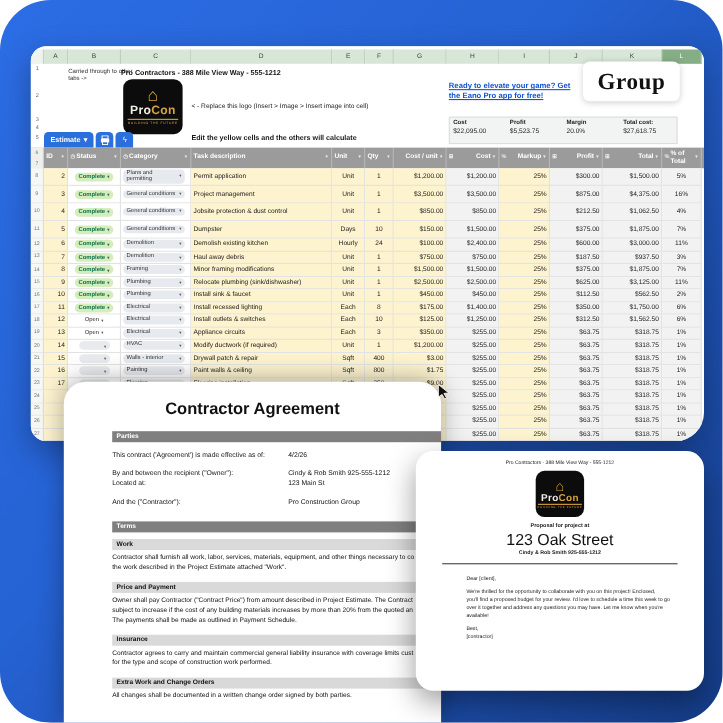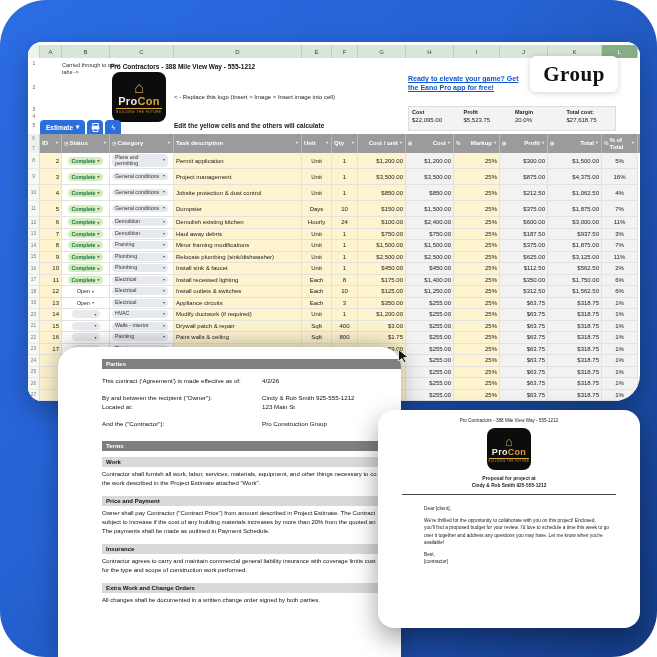--- a/index.html
+++ b/index.html
@@ -710,20 +710,21 @@
           <div class="tc bg-g al-r" style="width: 48px;">$255.00</div>
           <div class="tc bg-y al-r" style="width: 46px;">25%</div>
           <div class="tc bg-g al-r" style="width: 48px;">$63.75</div>
           <div class="tc bg-g al-r" style="width: 54px;">$318.75</div>
           <div class="tc bg-g al-c" style="width: 36px;">1%</div>
         </div>
       </div>
   </div>
 
   <div class="agreement">
+    <div class="agr-title">Contractor Agreement</div>
     <div class="agr-inner">
       <div class="bar-dark">Parties</div>
       <div class="agr-fields" id="agr-fields">
           <div class="agr-field">
             <span class="lbl">This contract ('Agreement') is made effective as of:</span>
             <span class="val">4/2/26</span>
           </div>
           <div class="agr-field gap">
             <span class="lbl">By and between the recipient ("Owner"):</span>
             <span class="val">Cindy &amp; Rob Smith 925-555-1212</span>
@@ -774,20 +775,21 @@
   <div class="proposal">
     <div class="prop-head">Pro Contractors - 388 Mile View Way - 555-1212</div>
     <div class="prop-logo-wrap">
       <div class="pclogo small">
         <div class="house">⌂</div>
         <div class="wordmark"><span class="pro">Pro</span><span class="con">Con</span></div>
         <div class="tag">BUILDING THE FUTURE</div>
       </div>
     </div>
     <div class="prop-sub">Proposal for project at</div>
+    <div class="prop-addr">123 Oak Street</div>
     <div class="prop-client">Cindy &amp; Rob Smith 925-555-1212</div>
     <div class="prop-rule"></div>
     <div class="prop-letter" id="prop-letter">
         <div class="pl">Dear [client],</div>
         <div class="sp"></div>
         <div class="pl">We're thrilled for the opportunity to collaborate with you on this project! Enclosed,</div>
         <div class="pl">you'll find a proposed budget for your review. I'd love to schedule a time this week to go</div>
         <div class="pl">over it together and address any questions you may have. Let me know when you're</div>
         <div class="pl">available!</div>
         <div class="sp"></div>

